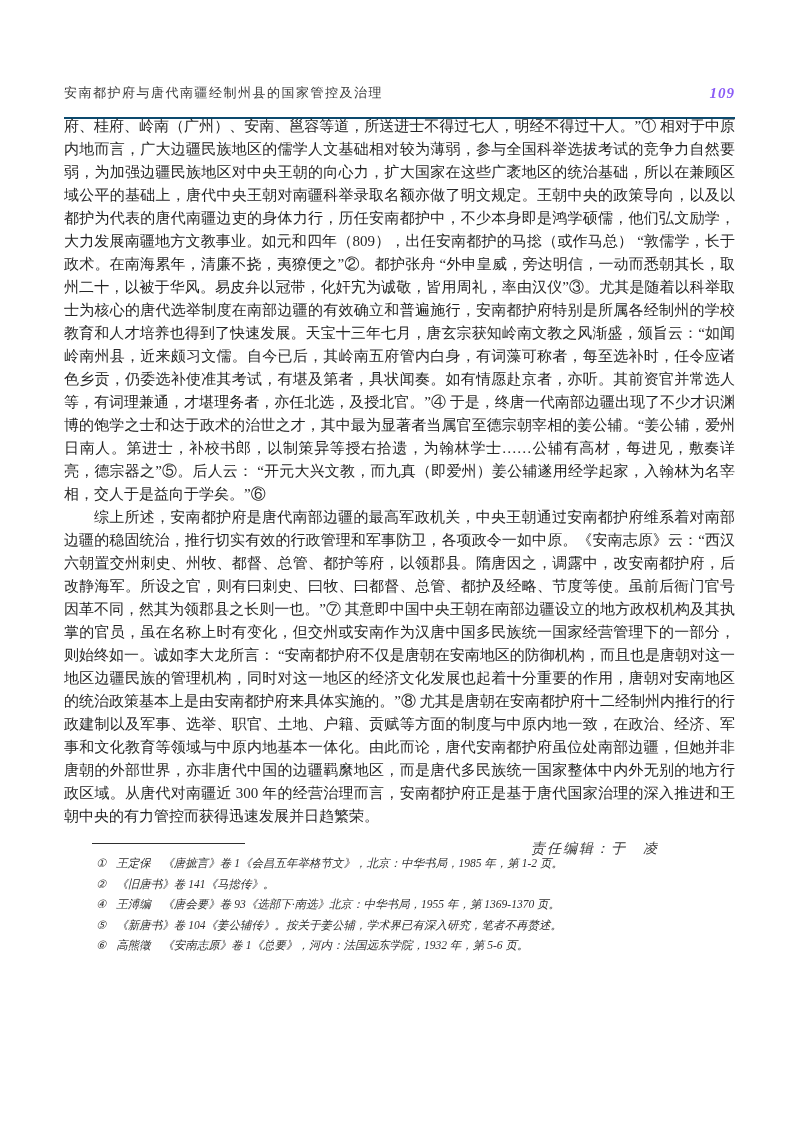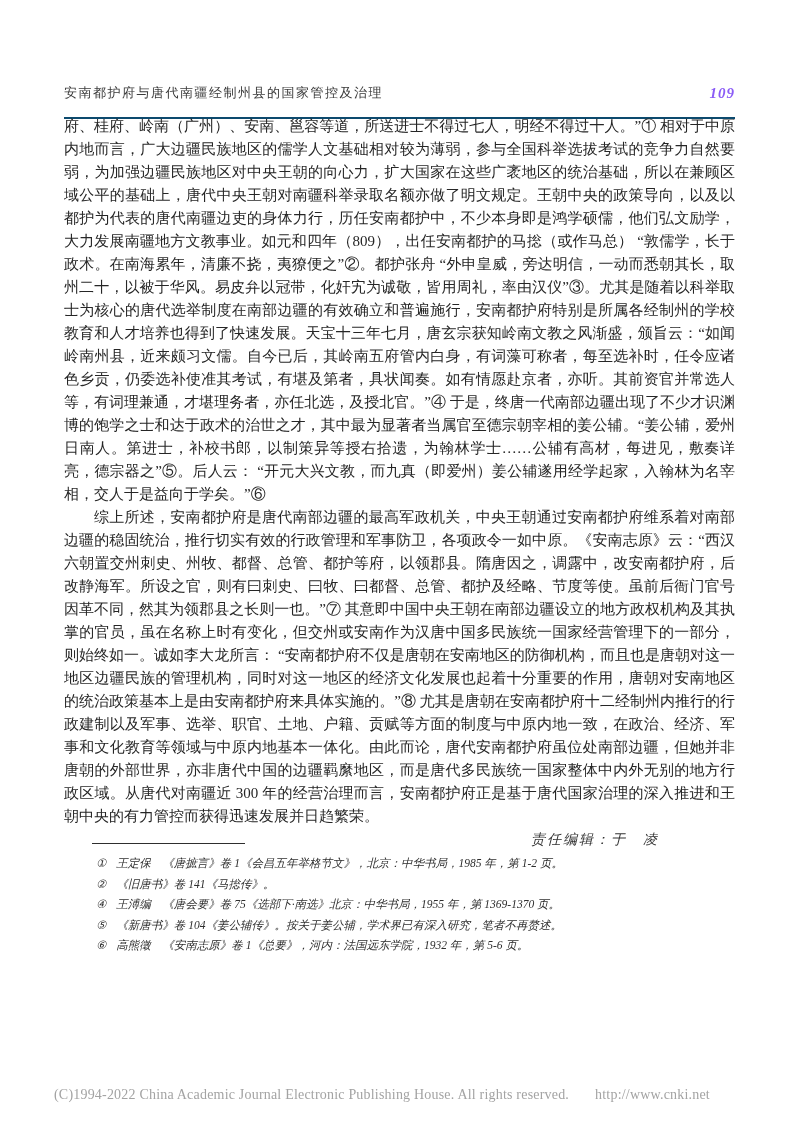--- a/index.html
+++ b/index.html
@@ -23,21 +23,21 @@
 
   
   .body-text {
     position:absolute; left:64px; width:671px; top:115px;
     font-size:15px; line-height:23px;
     text-align:justify; text-justify:inter-ideograph;
   }
   .body-text p { margin:0; }
   .para-indent { text-indent:2em; }
   .editor-line {
-    margin-top:0; text-align:right; padding-right:76px;
+    margin-top:9px; text-align:right; padding-right:76px;
     font-size:14px; font-style:italic; color:#333; letter-spacing:2px;
   }
 
   
   .footnote-block {
     position:absolute; left:64px; width:671px; top:843px;
     font-size:11.5px; line-height:20.5px; color:#2e2e2e;font-style:italic;
   }
   .fn-sep { width:153px; height:1px; background:#2e2e2e; margin-left:28px; margin-bottom:9px; }
   .footnote { padding-left:14px; text-indent:18px; text-align:justify; }
@@ -72,27 +72,24 @@
 
   <div class="footnote-block">
     <div class="fn-sep"></div>
     <div class="footnote">
       <span class="fn-marker">①</span><span>王定保　《唐摭言》卷 1《会昌五年举格节文》，北京：中华书局，1985 年，第 1-2 页。</span>
     </div>
     <div class="footnote">
       <span class="fn-marker">②</span><span>《旧唐书》卷 141《马捴传》。</span>
     </div>
     <div class="footnote">
-      <span class="fn-marker">④</span><span>王溥编　《唐会要》卷 75《选部下·南选》北京：中华书局，1955 年，第 1369-1370 页。</span>
+      <span class="fn-marker">④</span><span>王溥编　《唐会要》卷 93《选部下·南选》北京：中华书局，1955 年，第 1369-1370 页。</span>
     </div>
     <div class="footnote">
       <span class="fn-marker">⑤</span><span>《新唐书》卷 104《姜公辅传》。按关于姜公辅，学术界已有深入研究，笔者不再赘述。</span>
     </div>
     <div class="footnote">
       <span class="fn-marker">⑥</span><span>高熊徵　《安南志原》卷 1《总要》，河内：法国远东学院，1932 年，第 5-6 页。</span>
     </div>
   </div>
 
-  <div class="page-footer">
-    <span>(C)1994-2022 China Academic Journal Electronic Publishing House. All rights reserved.</span><span class="cnki-url">http://www.cnki.net</span>
-  </div>
 
 </div>
 
 </body></html>

